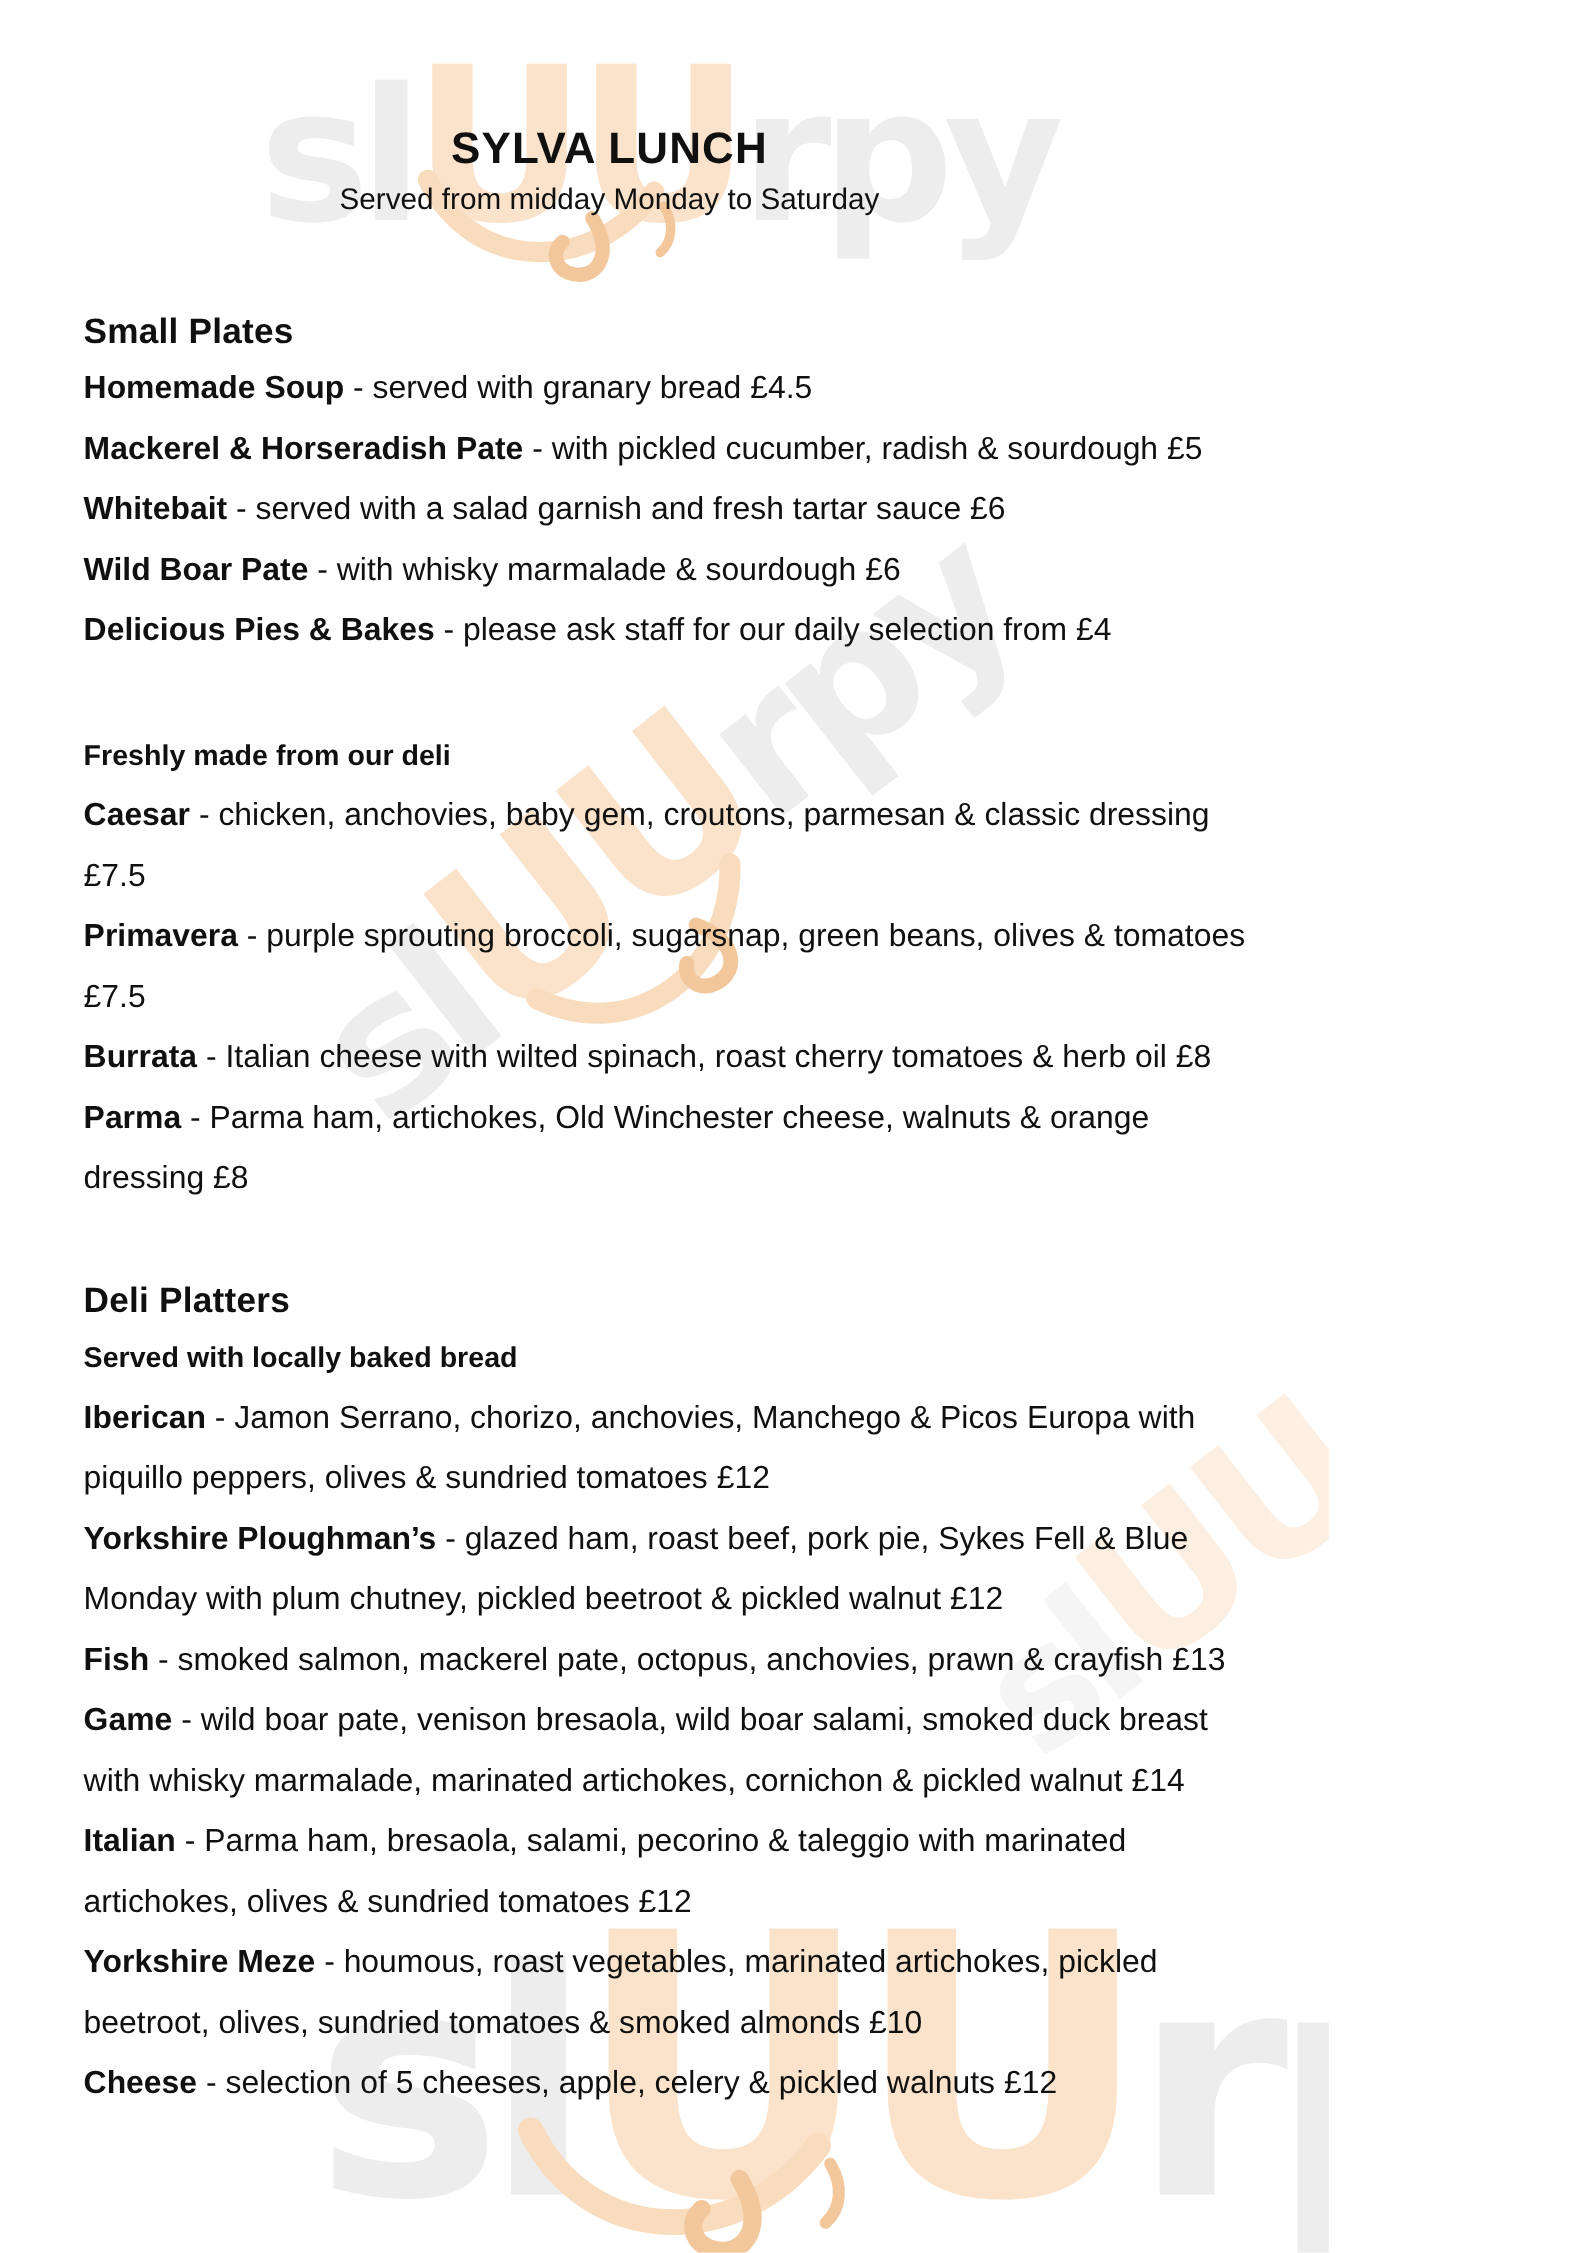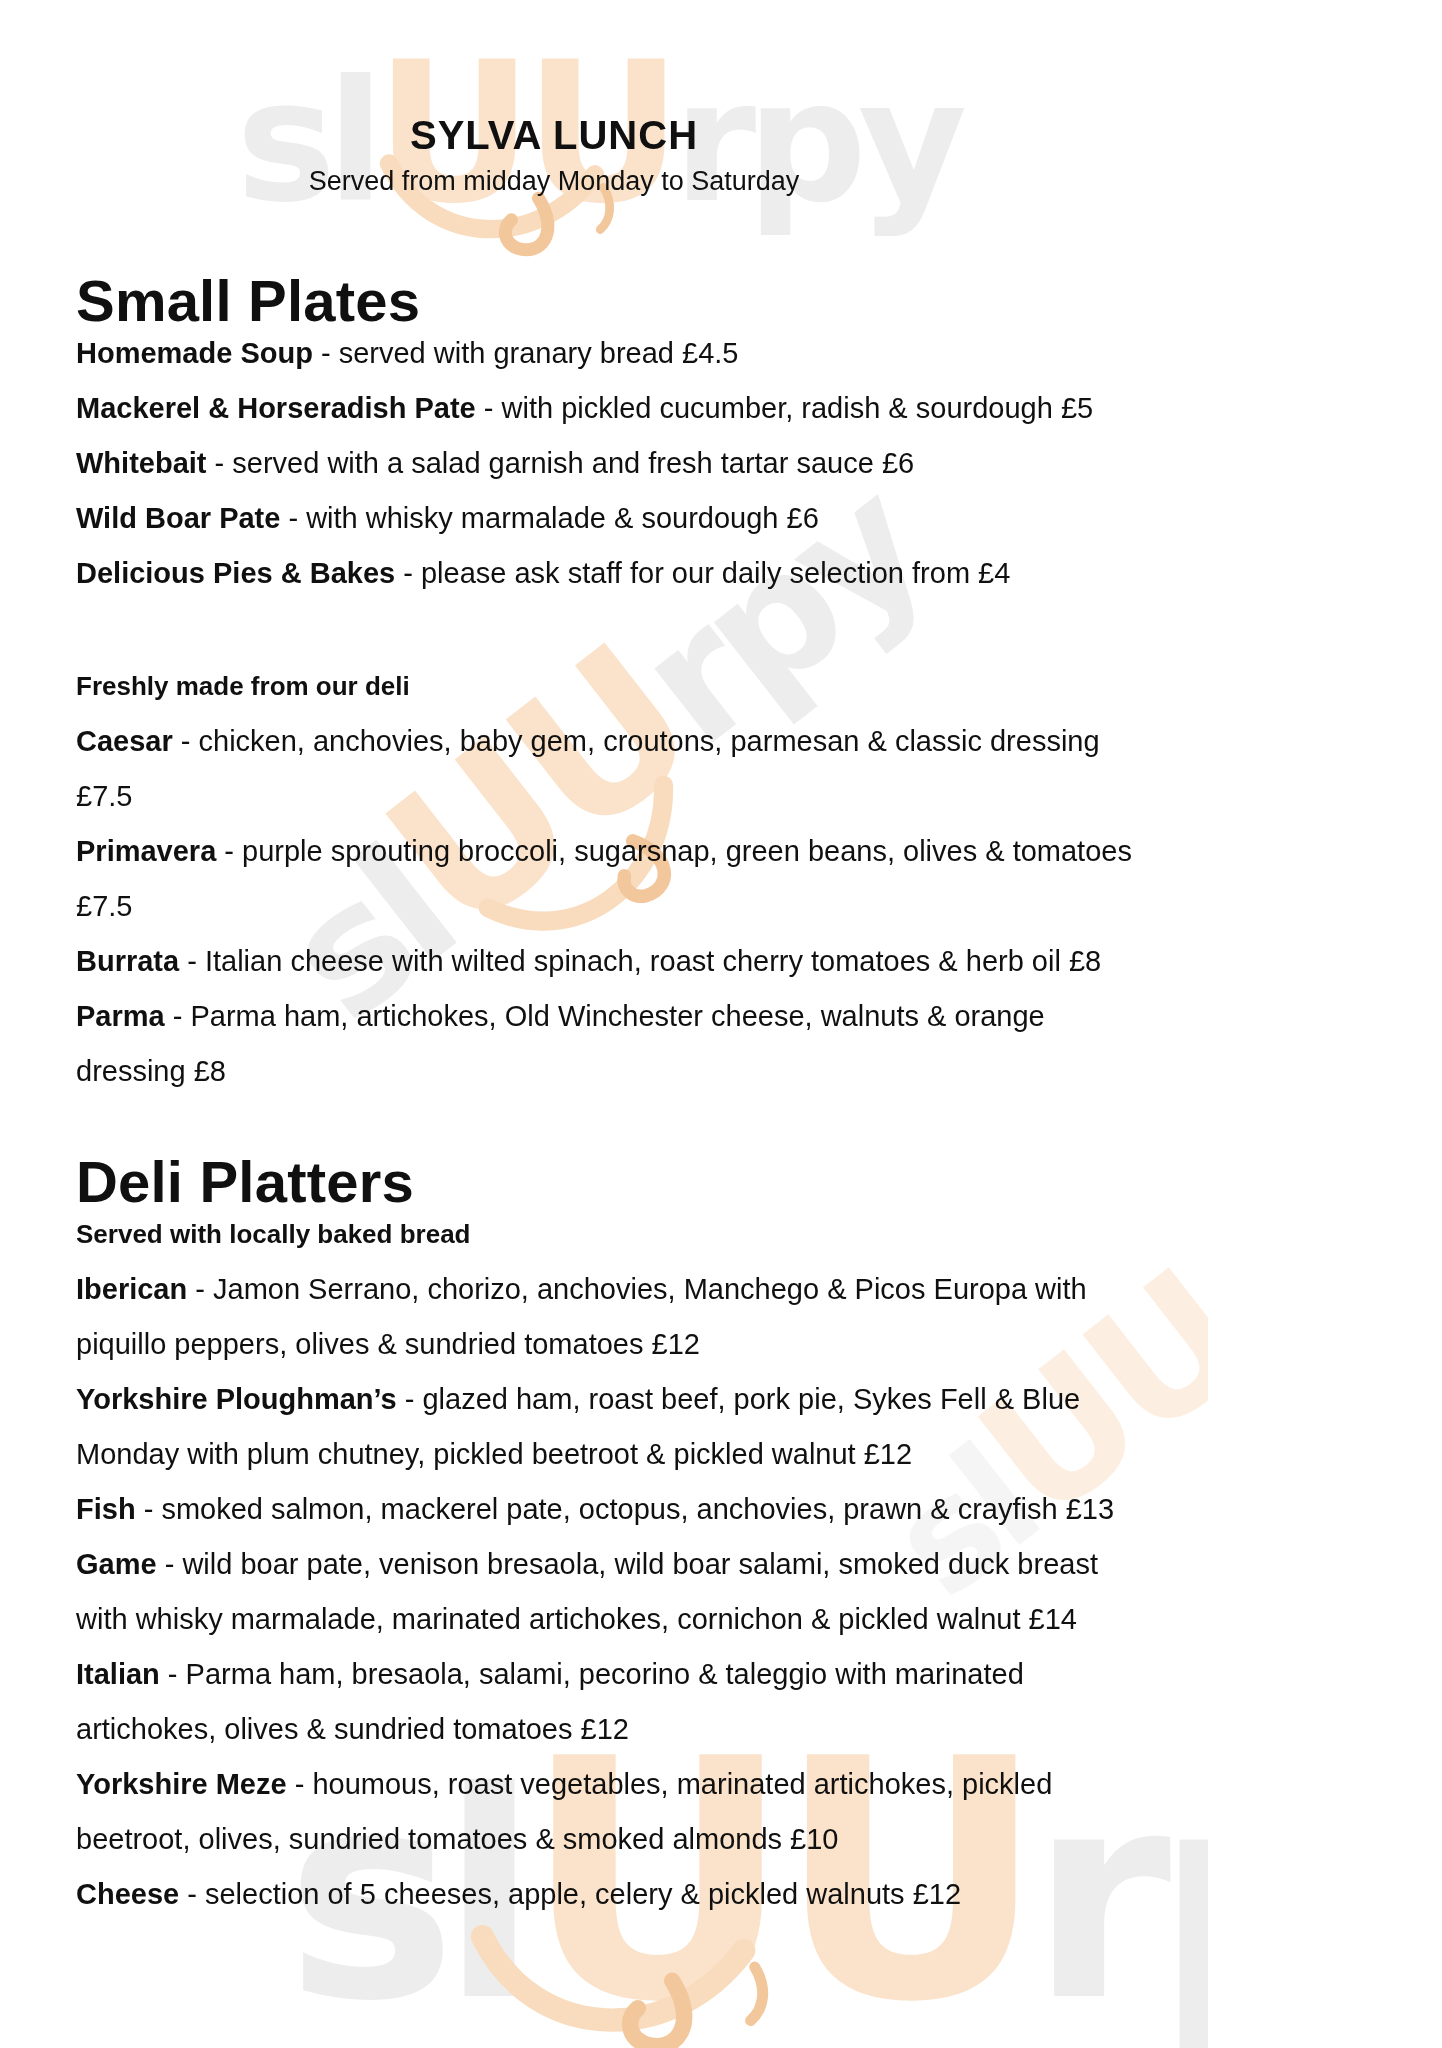--- a/index.html
+++ b/index.html
@@ -57,21 +57,21 @@
   }
   .subtitle {
     font-size: 27px;
     line-height: 38px;
     margin: 6px 0 0 0;
   }
 
   .menu-section { margin-top: 58px; }
   .menu-section:first-child { margin-top: 76px; }
   .section-heading {
-    font-size: 58px;
+    font-size: 32px;
     font-weight: 700;
     line-height: 50px;
     margin: 0;
     letter-spacing: 0.2px;
   }
   .section-note {
     font-size: 26px;
     line-height: 55px;
     margin: 0;
     max-width: 1225px;

